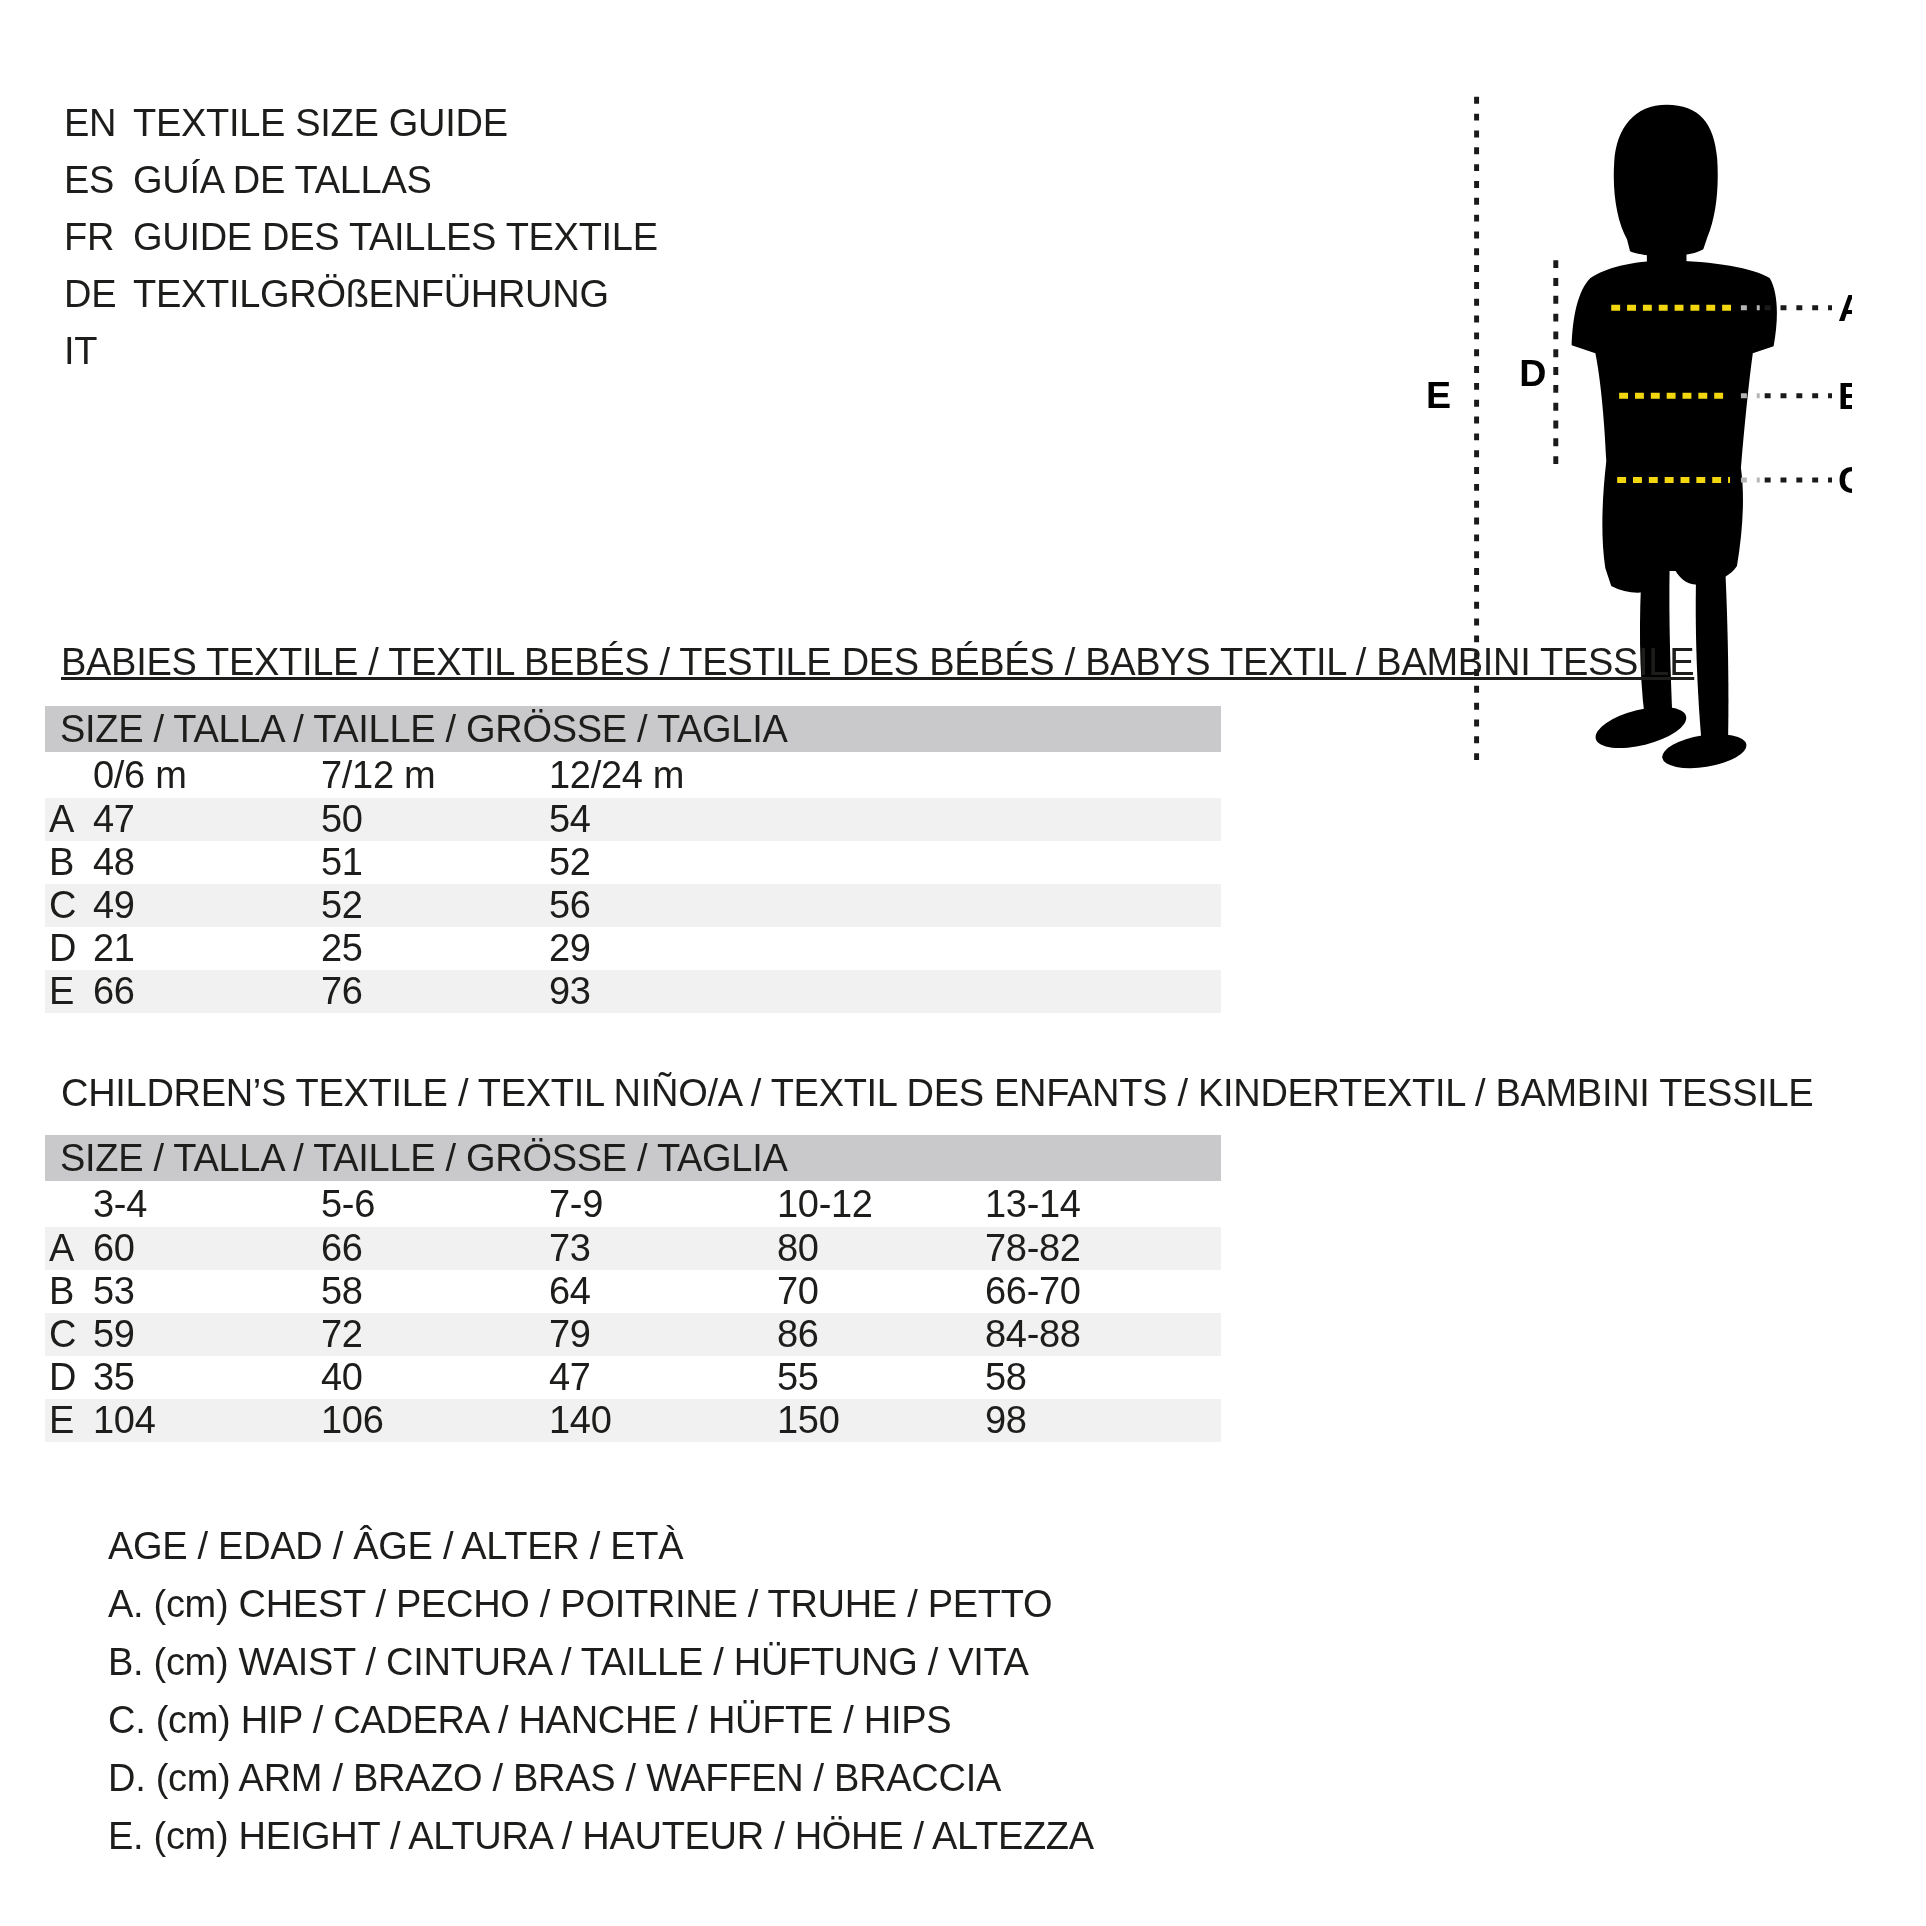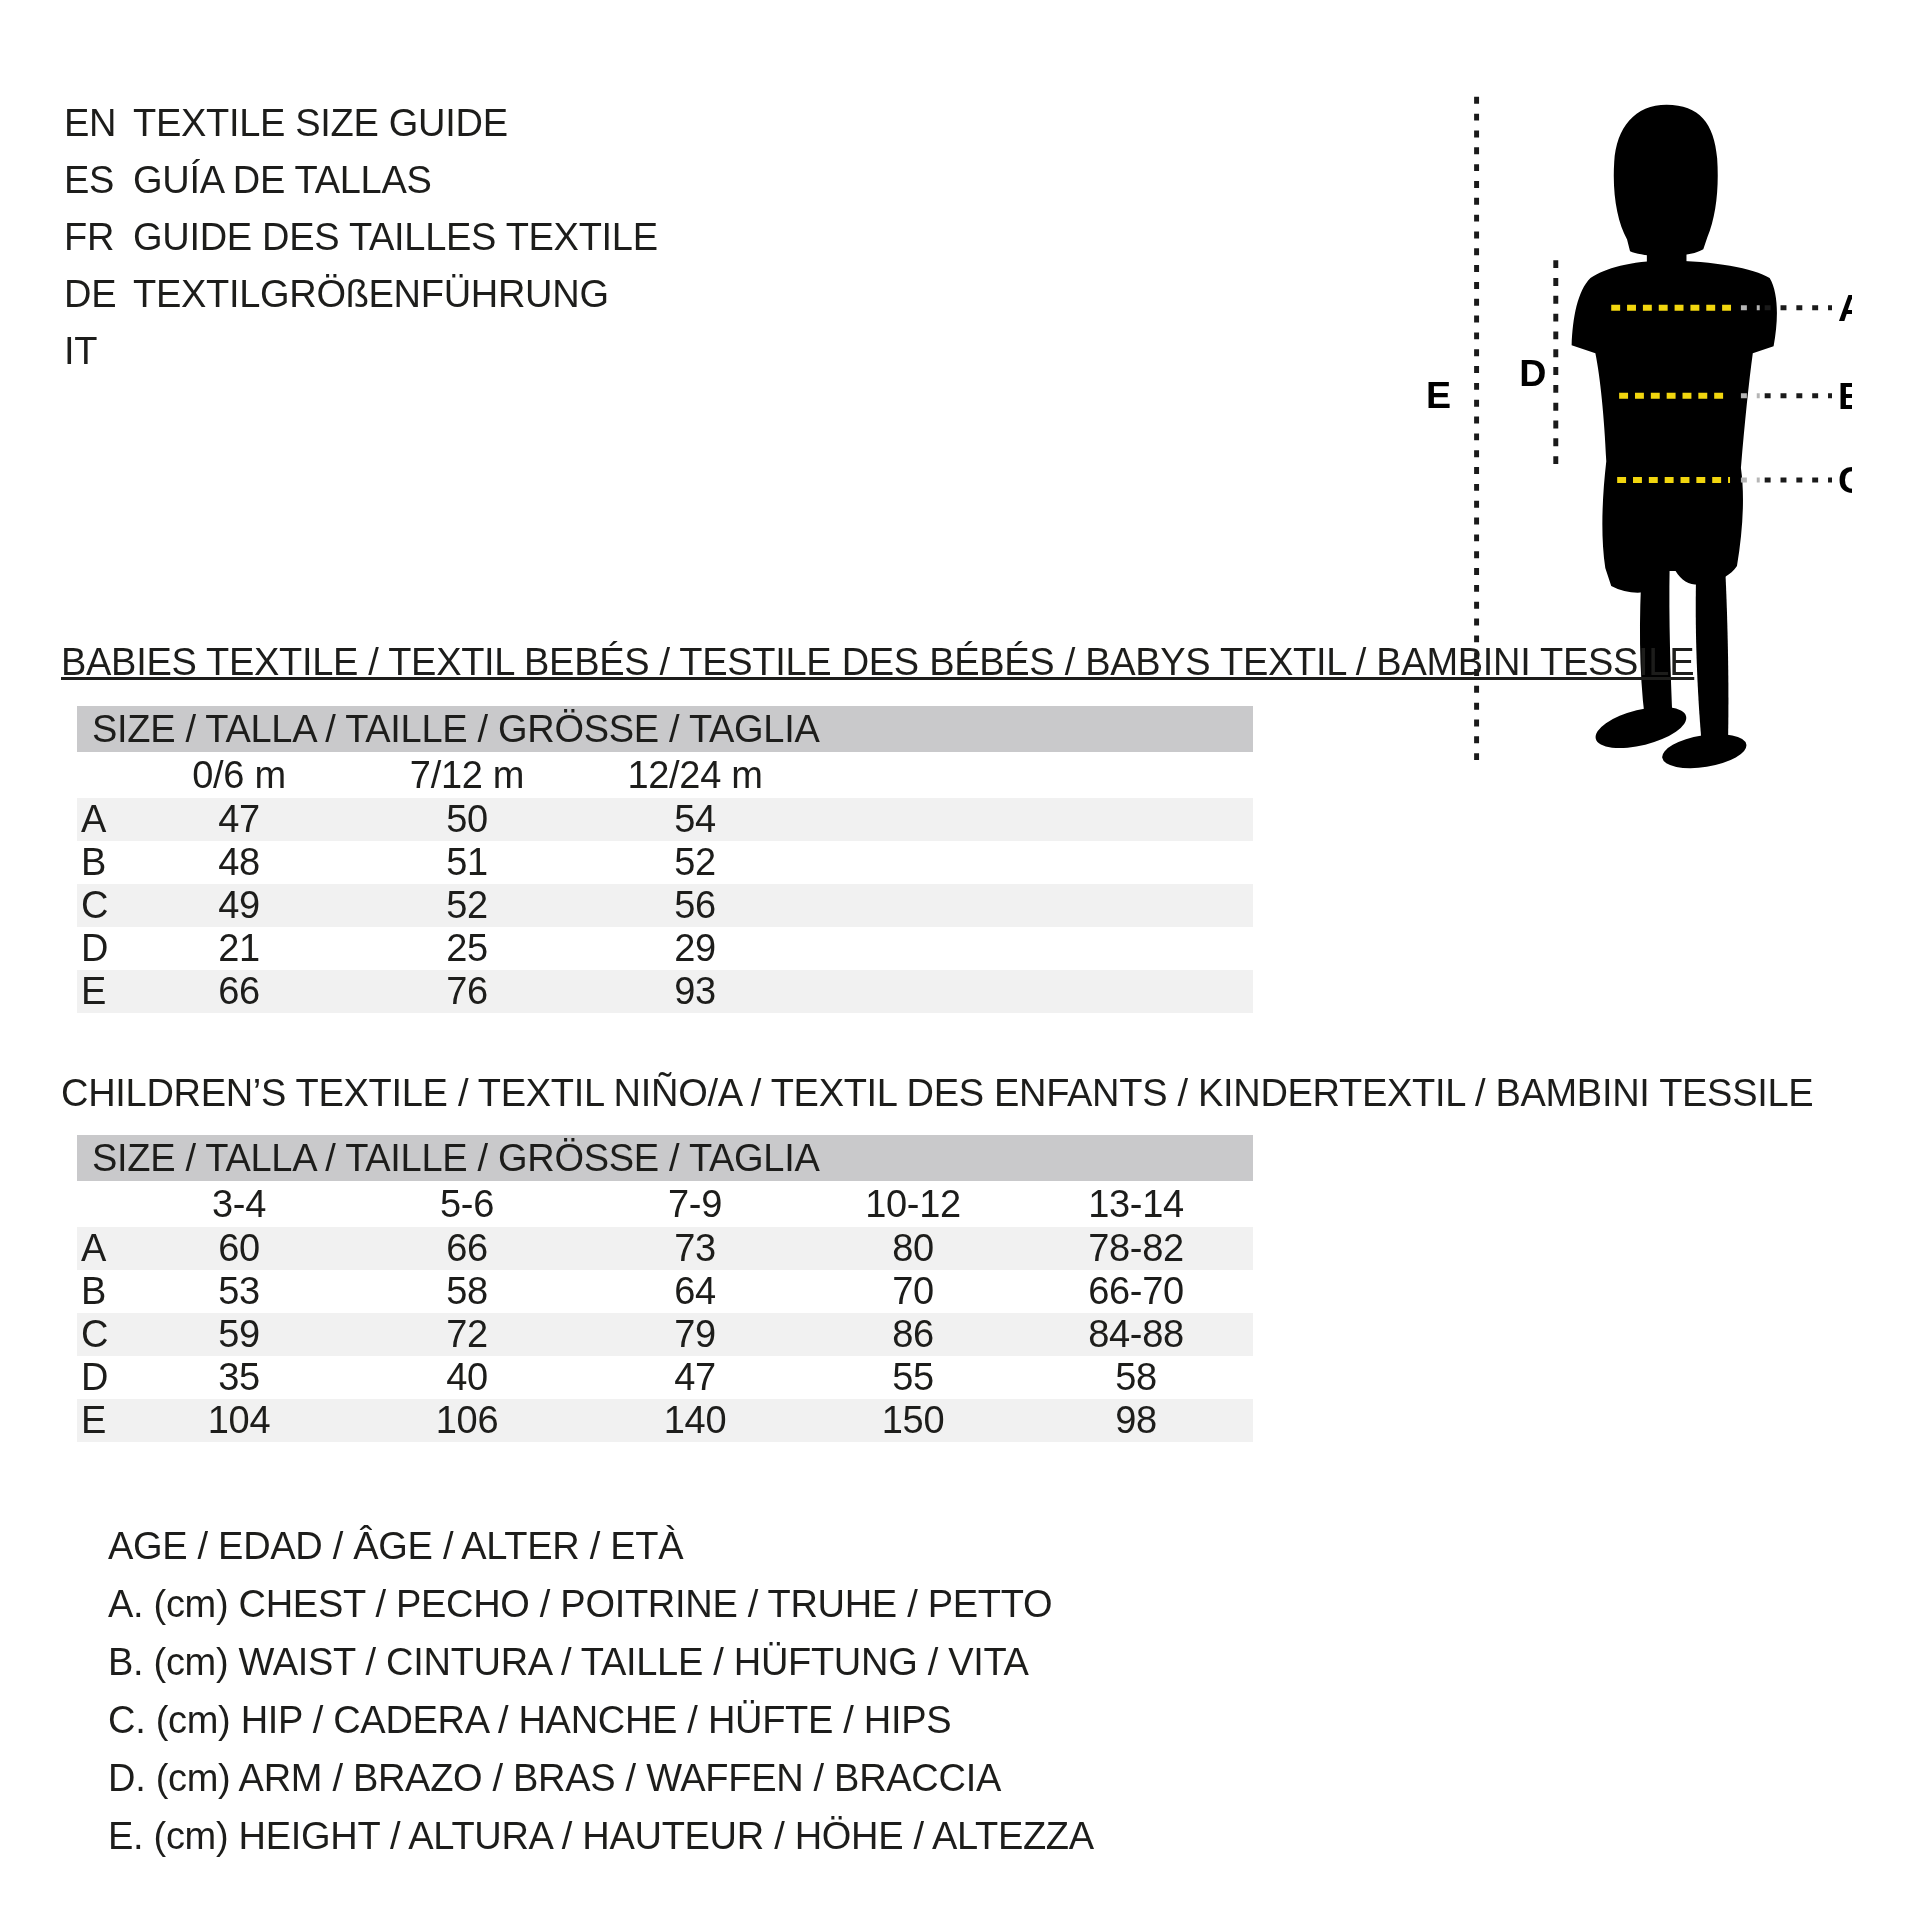--- a/index.html
+++ b/index.html
@@ -15,29 +15,29 @@
   .lang-block { left:64px; top:95px; }
   .lang-row { display:flex; height:57px; line-height:57px; font-size:38px; }
   .lang-code { width:69px; flex:0 0 69px; }
 
   
   .section-heading { font-size:38px; line-height:44px; white-space:nowrap; }
   #babies-heading { left:61px; top:640px;text-decoration:underline; }
   #children-heading { left:61px; top:1071px; }
 
   
-  .size-table { left:77px; width:1176px; }
+  .size-table { left:45px; width:1176px; }
   #babies-table { top:706px; }
   #children-table { top:1135px; }
   .size-bar { height:46px; line-height:46px; background:#c9c9cb; padding-left:15px; font-size:38px; white-space:nowrap; }
   .trow { display:grid; height:43px; line-height:43px; font-size:38px; }
   .thead { height:46px; line-height:46px; }
   .babies-grid { grid-template-columns:48px 228px 228px 228px; }
   .children-grid { grid-template-columns:48px 228px 228px 228px 208px 238px; }
-  .cell { text-align:center; }
+  .cell { text-align:left; }
   .cell.rlabel { text-align:left; padding-left:4px; }
   .stripe { background:#f1f1f1; }
 
   
   .legend { left:64px; top:1517px;margin-left:44px; }
   .legend-line { height:58px; line-height:58px; font-size:38px; white-space:nowrap; }
 
   
   #figure-svg { left:1416px; top:79px; }
   .fig-label { font-size:38px; font-weight:bold; letter-spacing:-0.3px; }

